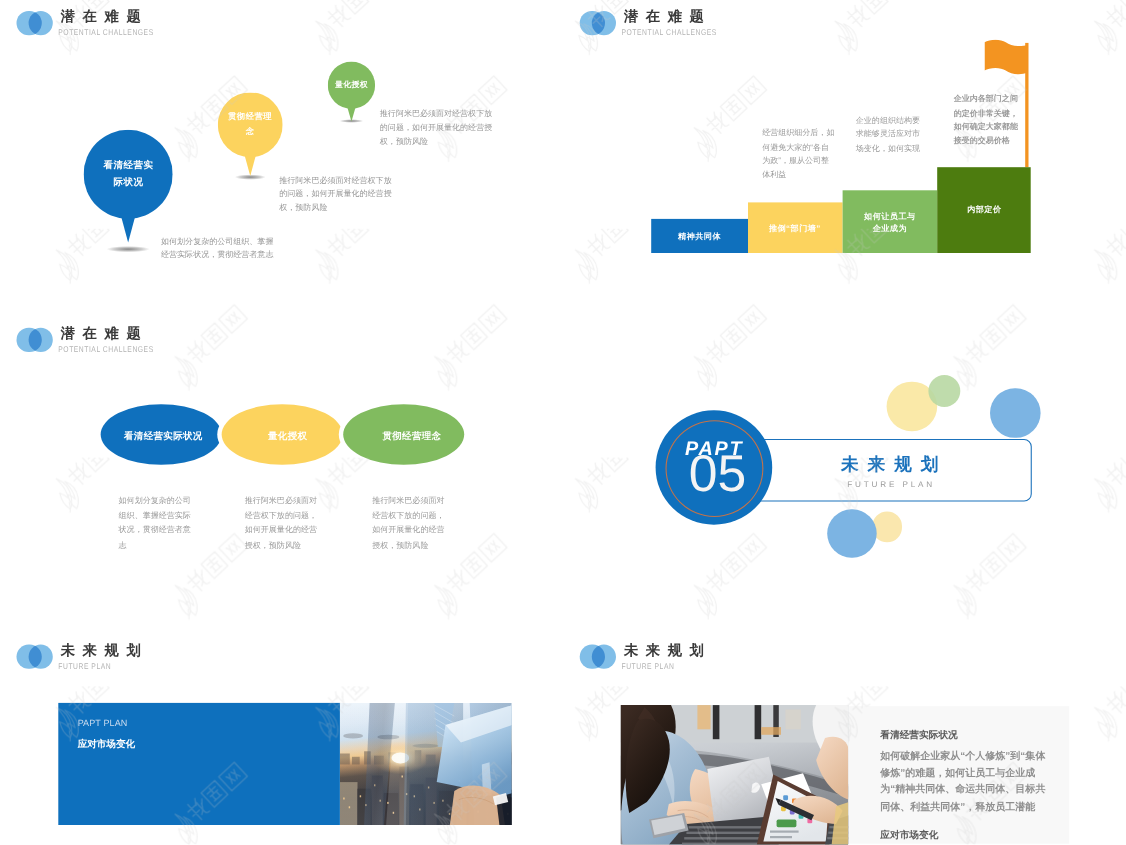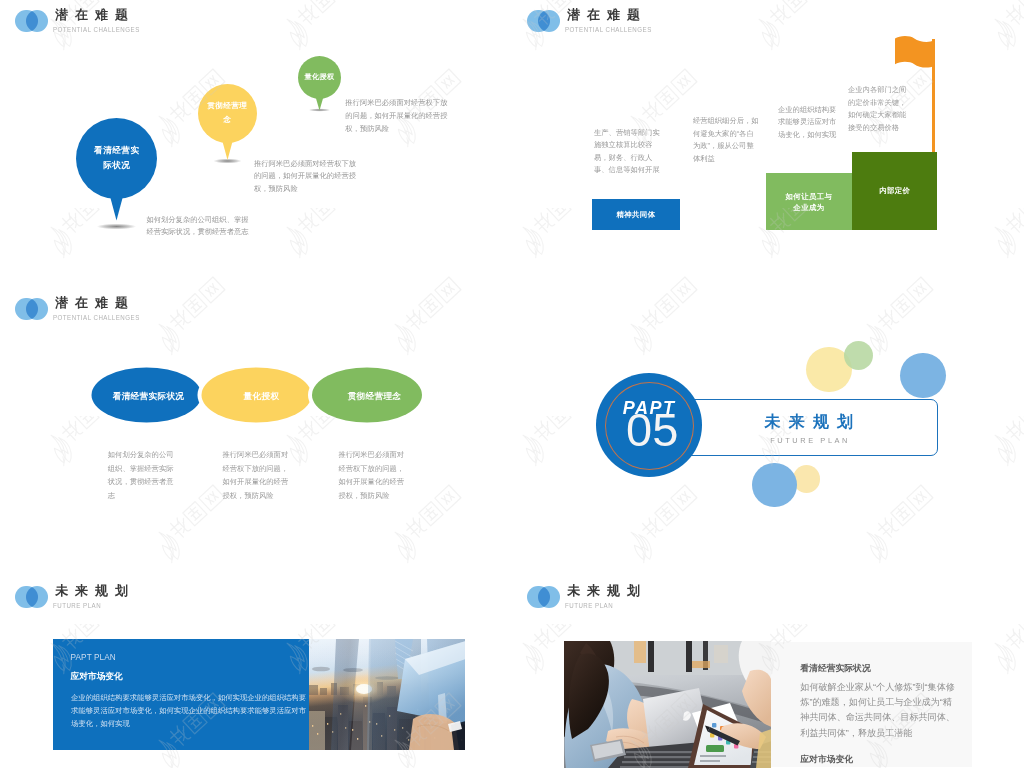--- a/index.html
+++ b/index.html
@@ -132,27 +132,27 @@
 
   <div class="pole" style="left:420.1px;top:38.5px;width:3.3px;height:113.5px;"></div>
   <svg width="41" height="33" viewBox="0 0 41 33" style="position:absolute;left:382.9px;top:36.2px;">
     <path d="M0 2.5 C4.5 -0.5 14.5 -1.0 19.3 2.5
              C24.2 6.2 33.5 6.9 39.0 4.6
              L39.0 30.0 C33.5 32.6 24.2 31.9 19.3 28.2
              C14.5 24.7 4.5 25.2 0 28.2 Z" fill="#F39421"></path>
   </svg>
 
   <div class="bar" style="left:80.3px;top:199.1px;width:87.3px;height:30.8px;background:#0F70BD;">精神共同体</div>
+  <div class="bar" style="left:167.6px;top:184.3px;width:86.1px;height:45.6px;background:#FCD35E;">推倒“部门墙”</div>
   <div class="bar" style="left:253.7px;top:173.2px;width:86.5px;height:56.7px;background:#81BB5F;padding:0 18px;box-sizing:border-box;">如何让员工与企业成为</div>
   <div class="bar" style="left:340.2px;top:151.8px;width:85.3px;height:78.1px;background:#4d7c0f;">内部定价</div>
 
-  <div class="bartxt" style="left:82px;top:126.7px;width:68px;">生产、营销等部门实施独立核算比较容易，财务、行政人事、信息等如何开展</div>
   <div class="bartxt" style="left:180.9px;top:115.3px;width:66px;">经营组织细分后，如何避免大家的“各自为政”，服从公司整体利益</div>
   <div class="bartxt" style="left:266px;top:103.5px;width:60px;">企业的组织结构要求能够灵活应对市场变化，如何实现</div>
-  <div class="bartxt" style="left:336px;top:84.3px;width:59px;">企业内各部门之间的定价非常关键，如何确定大家都能接受的交易价格</div>
+  <div class="bartxt" style="left:355px;top:84.3px;width:59px;font-weight:bold;">企业内各部门之间的定价非常关键，如何确定大家都能接受的交易价格</div>
 </div>
 
 <div class="slide" id="s3">
   <div class="hdr">
     <span class="mk">
         <i class="a"></i>
         <i class="b"></i>
       </span>
     <div class="ttl">潜在难题</div>
     <div class="sub">POTENTIAL CHALLENGES</div>
@@ -199,21 +199,20 @@
         <i class="a"></i>
         <i class="b"></i>
       </span>
     <div class="ttl">未来规划</div>
     <div class="sub">FUTURE PLAN</div>
   </div>
 
   <div class="wpbox" style="left:52.9px;top:62.8px;width:256px;height:111px;"></div>
   <div class="wpk" style="left:70.6px;top:76.5px;">PAPT PLAN</div>
   <div class="wph" style="left:70.6px;top:94.5px;">应对市场变化</div>
-  <div class="wpp" style="left:71px;top:114.5px;width:236px;">企业的组织结构要求能够灵活应对市场变化，如何实现企业的组织结构要求能够灵活应对市场变化，如何实现企业的组织结构要求能够灵活应对市场变化，如何实现</div>
 
   <div class="photo" style="left:308.9px;top:62.8px;width:156.5px;height:111px;">
     <svg width="157" height="111" viewBox="0 0 157 111" preserveAspectRatio="none">
       <defs>
         <linearGradient id="sky5" x1="0" y1="0" x2="0.15" y2="1">
           <stop offset="0%" stop-color="#eef5fb"></stop>
           <stop offset="18%" stop-color="#dfeaf5"></stop>
           <stop offset="30%" stop-color="#cfe0ee"></stop>
           <stop offset="38%" stop-color="#e9d4b6"></stop>
           <stop offset="44%" stop-color="#f0c98e"></stop>
@@ -465,21 +464,21 @@
 
       <path d="M146 86 L176 100 L173.6 104.6 L143.6 90.6 Z" fill="#2b2e33"></path>
       <path d="M143.6 90.6 L146 86 L141 84.4 Z" fill="#1b1d21"></path>
 
       <path d="M26 104 L58 98 L62 114 L30 121 Z" fill="#9ea2a8"></path>
       <path d="M28 105 L56 100 L59 112 L31 118 Z" fill="#cfd2d6"></path>
     </svg>
   </div>
 
   <div class="p6h" style="left:288.3px;top:86.6px;">看清经营实际状况</div>
-  <div class="p6p" style="left:288.3px;top:103.5px;width:158px;">如何破解企业家从“个人修炼”到“集体修炼”的难题，如何让员工与企业成为“精神共同体、命运共同体、目标共同体、利益共同体”，释放员工潜能</div>
+  <div class="p6p" style="left:288.3px;top:103.5px;width:158px;font-weight:bold;">如何破解企业家从“个人修炼”到“集体修炼”的难题，如何让员工与企业成为“精神共同体、命运共同体、目标共同体、利益共同体”，释放员工潜能</div>
   <div class="p6h" style="left:288.3px;top:178px;">应对市场变化</div>
 </div>
 
 <svg id="wm" width="1024" height="768" viewBox="0 0 1024 768">
   <defs>
     <g id="wmtile" transform="scale(0.84)">
       <g transform="rotate(-43)">
 
         <g fill="none" stroke="#c9c9c9" stroke-width="1.25" stroke-linecap="round" stroke-linejoin="round">
           <path d="M14.2 0.5 C18.6 9.5 17.8 18.0 12.6 26.0

